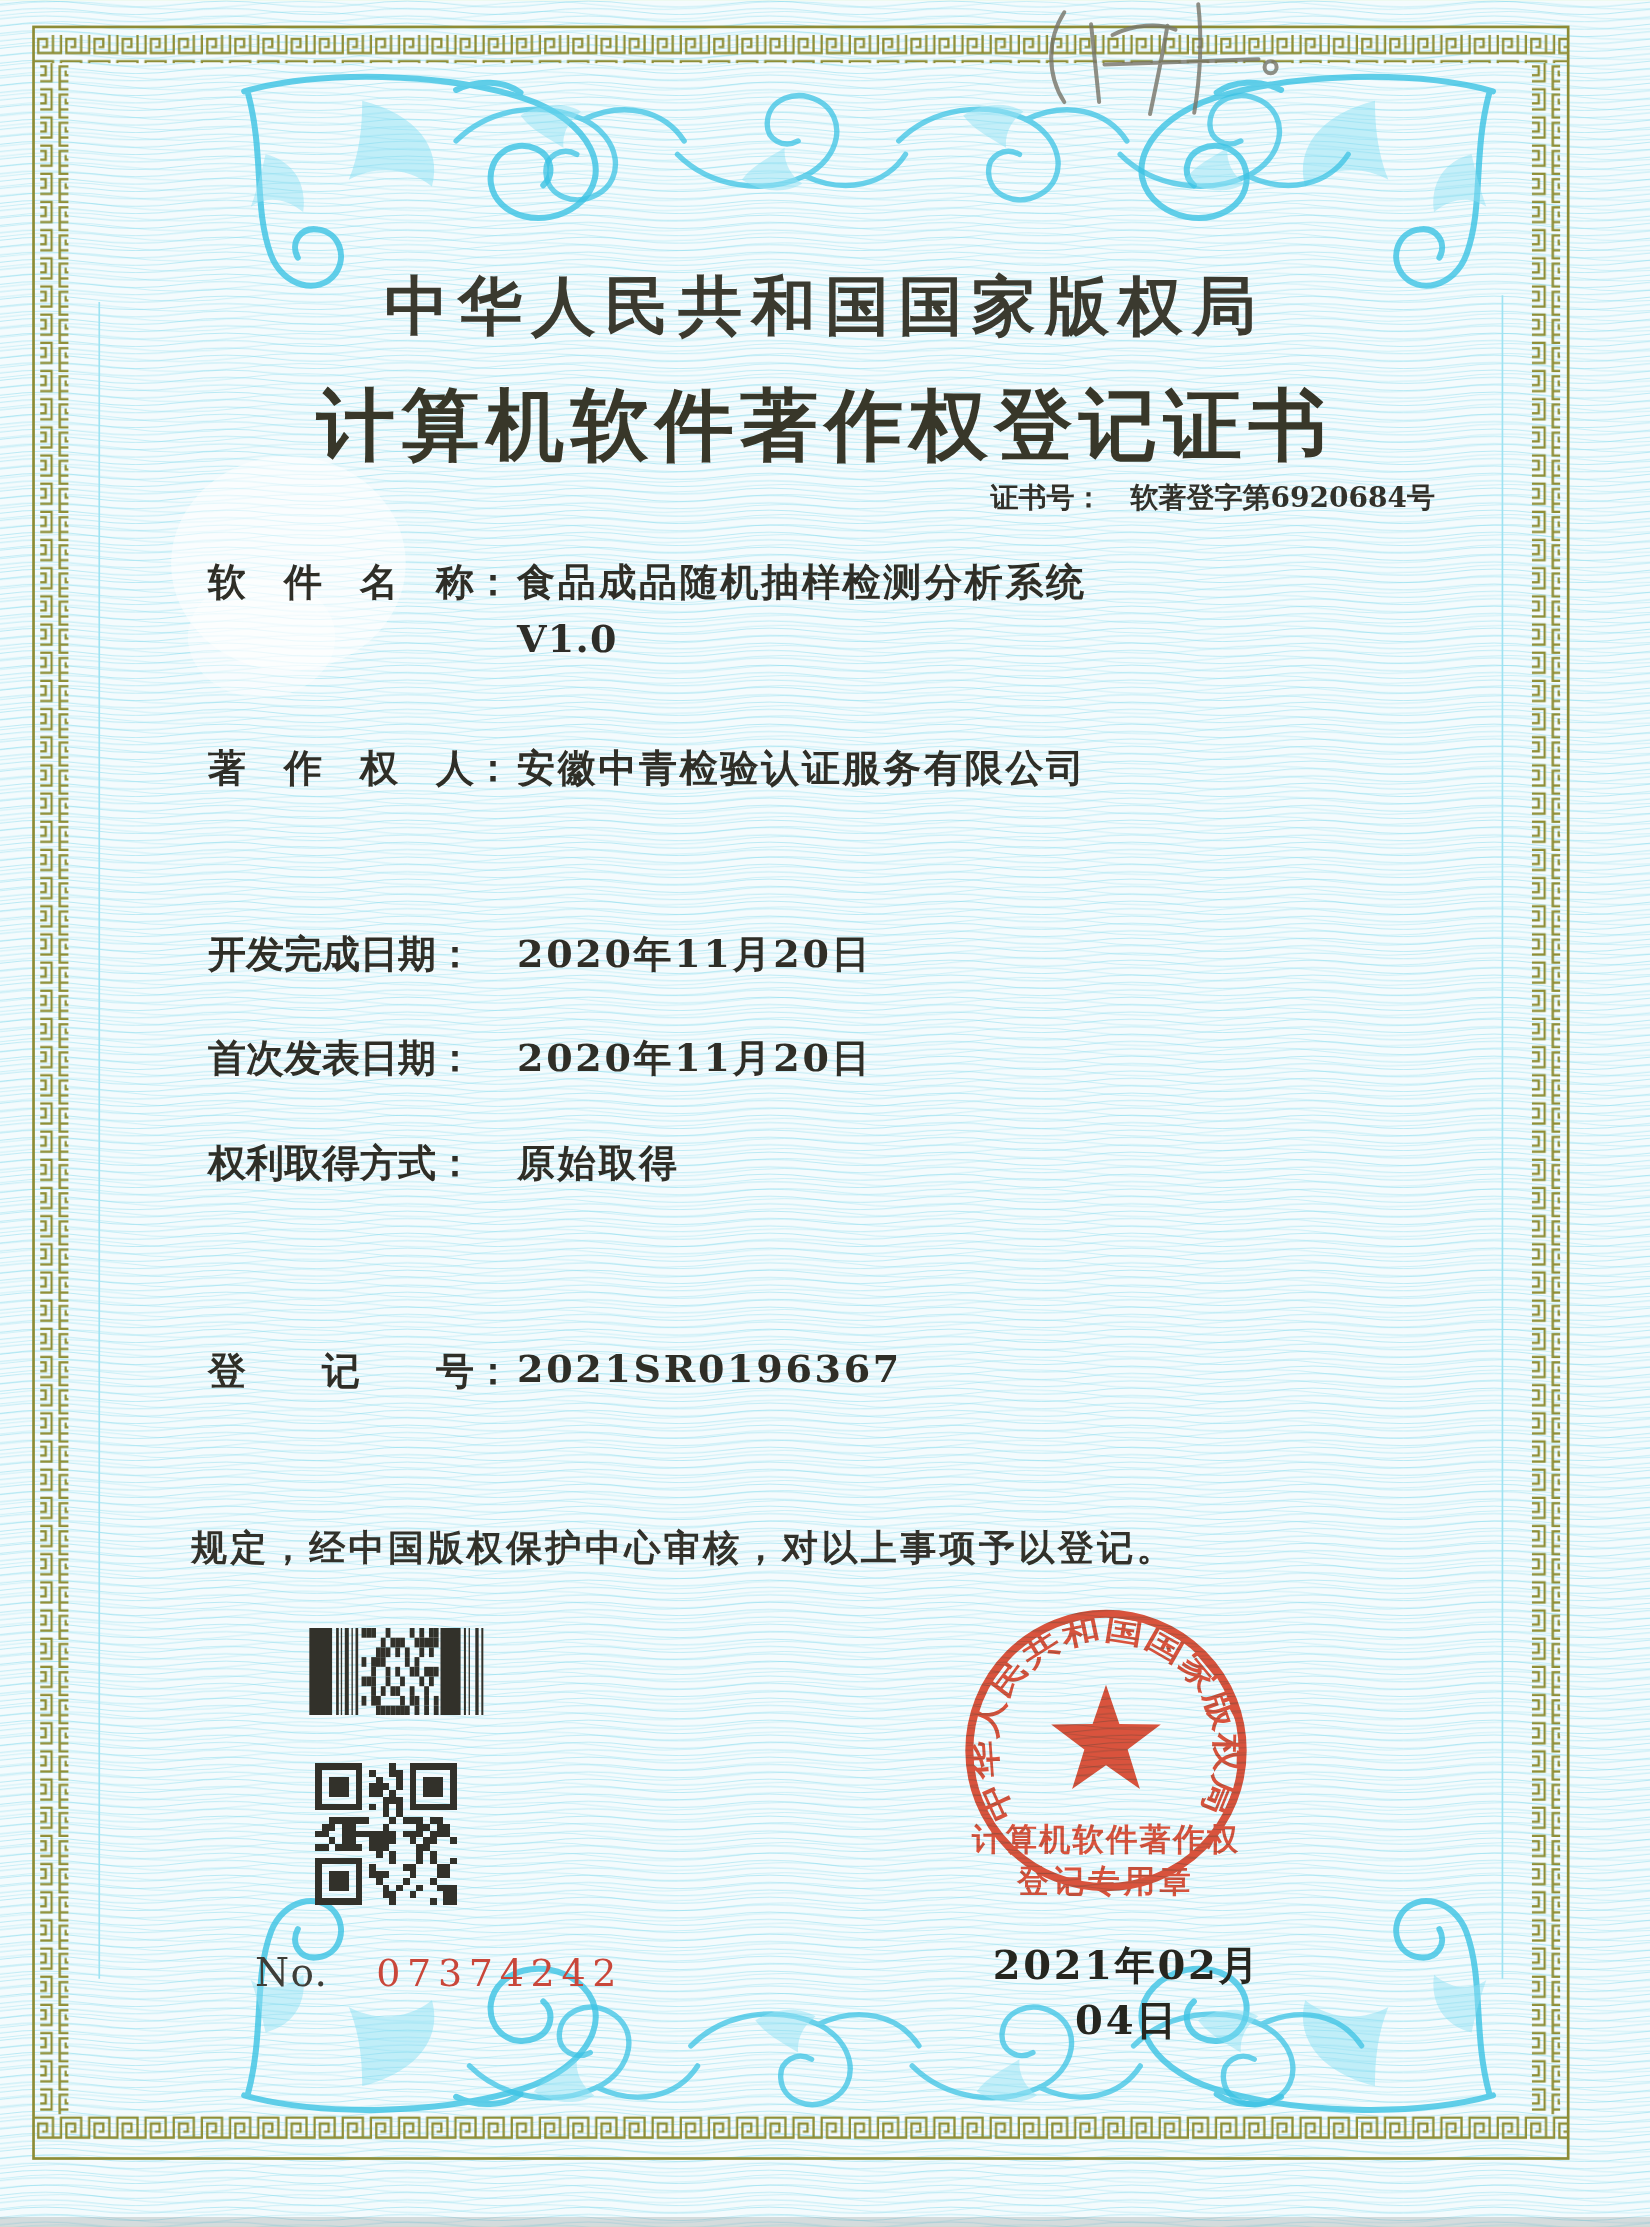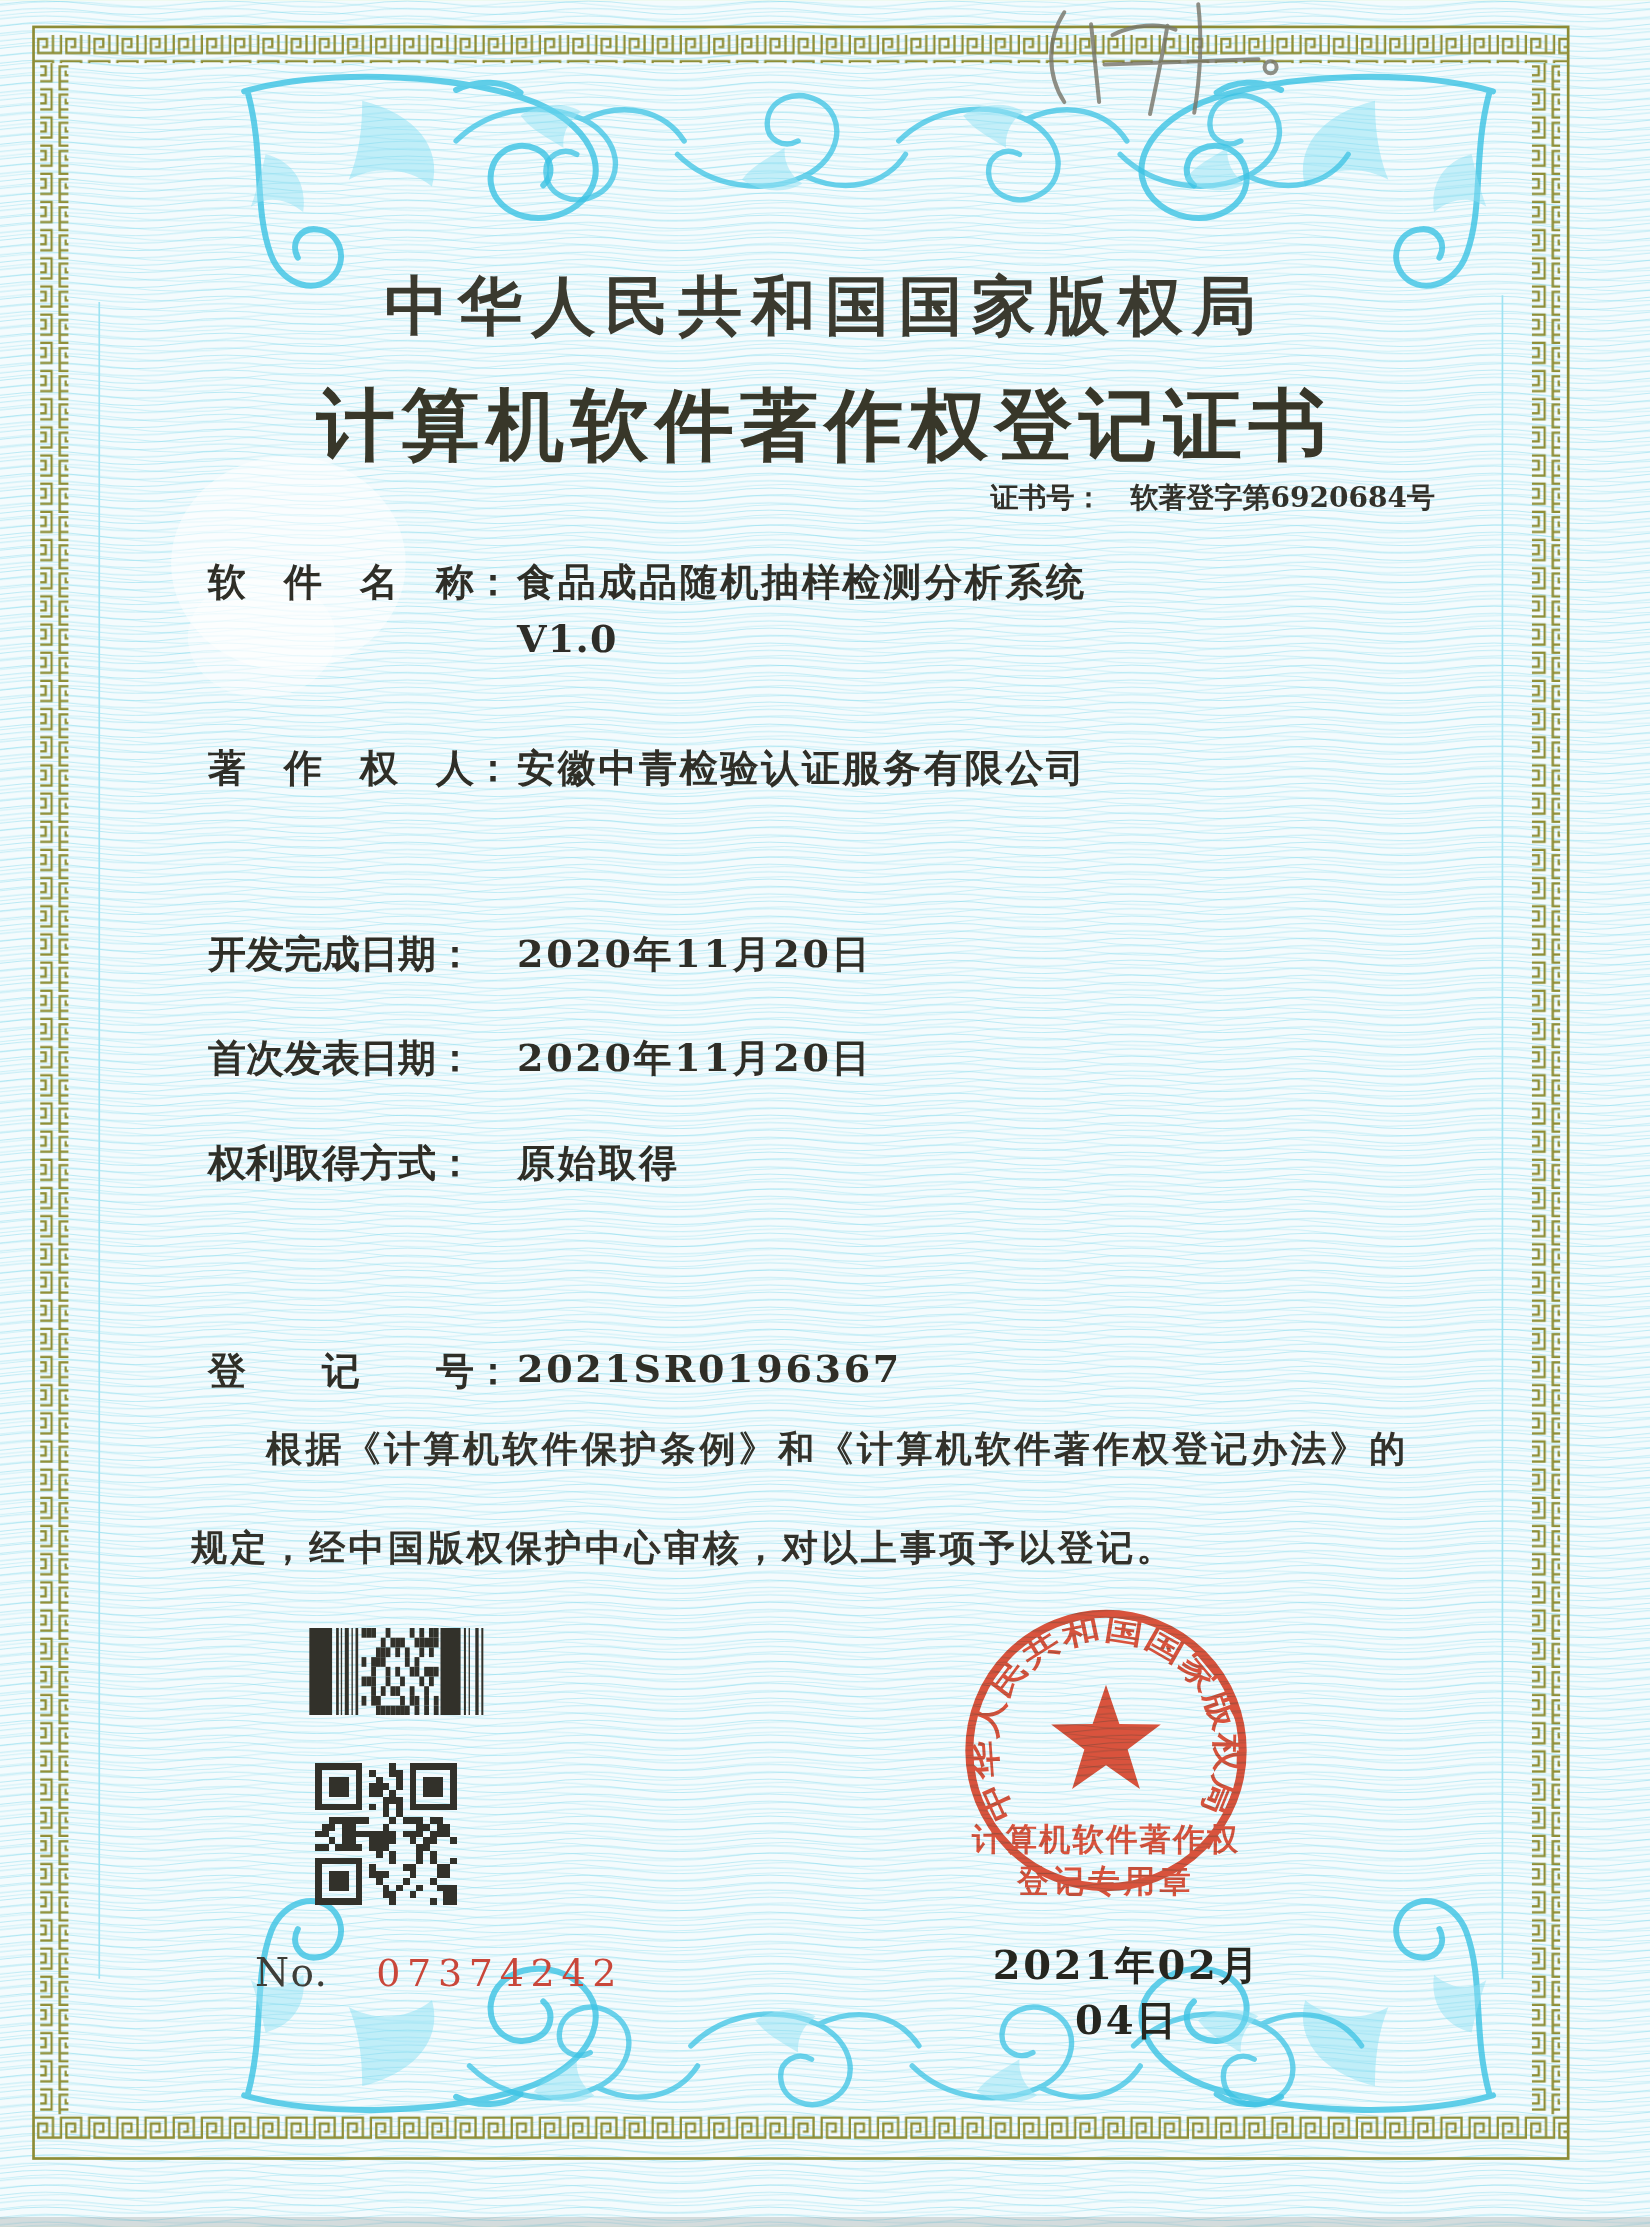--- a/index.html
+++ b/index.html
@@ -126,21 +126,20 @@
     <span>权利取得方式：</span>
     <span class="field-value">原始取得</span>
   </div>
 
 
   <div class="layer field-row" style="top:1346px">
     <span>登　　记　　号：</span>
     <span class="field-value">2021SR0196367</span>
   </div>
 
-  <div class="layer statement-line" id="statement-line1">根据《计算机软件保护条例》和《计算机软件著作权登记办法》的</div>
   <div class="layer statement-line" id="statement-line2">规定，经中国版权保护中心审核，对以上事项予以登记。</div>
 
   <svg class="layer" id="barcode-box" viewBox="0 0 265 130">
     <g id="barcode-art">
         <rect x="0" y="0" width="34" height="130" fill="#32312a"></rect>
         <rect x="40" y="0" width="4" height="130" fill="#32312a"></rect>
         <rect x="47" y="0" width="2" height="130" fill="#32312a"></rect>
         <rect x="53" y="0" width="6" height="130" fill="#32312a"></rect>
         <rect x="63" y="0" width="2" height="130" fill="#32312a"></rect>
         <rect x="69" y="0" width="4" height="130" fill="#32312a"></rect>

